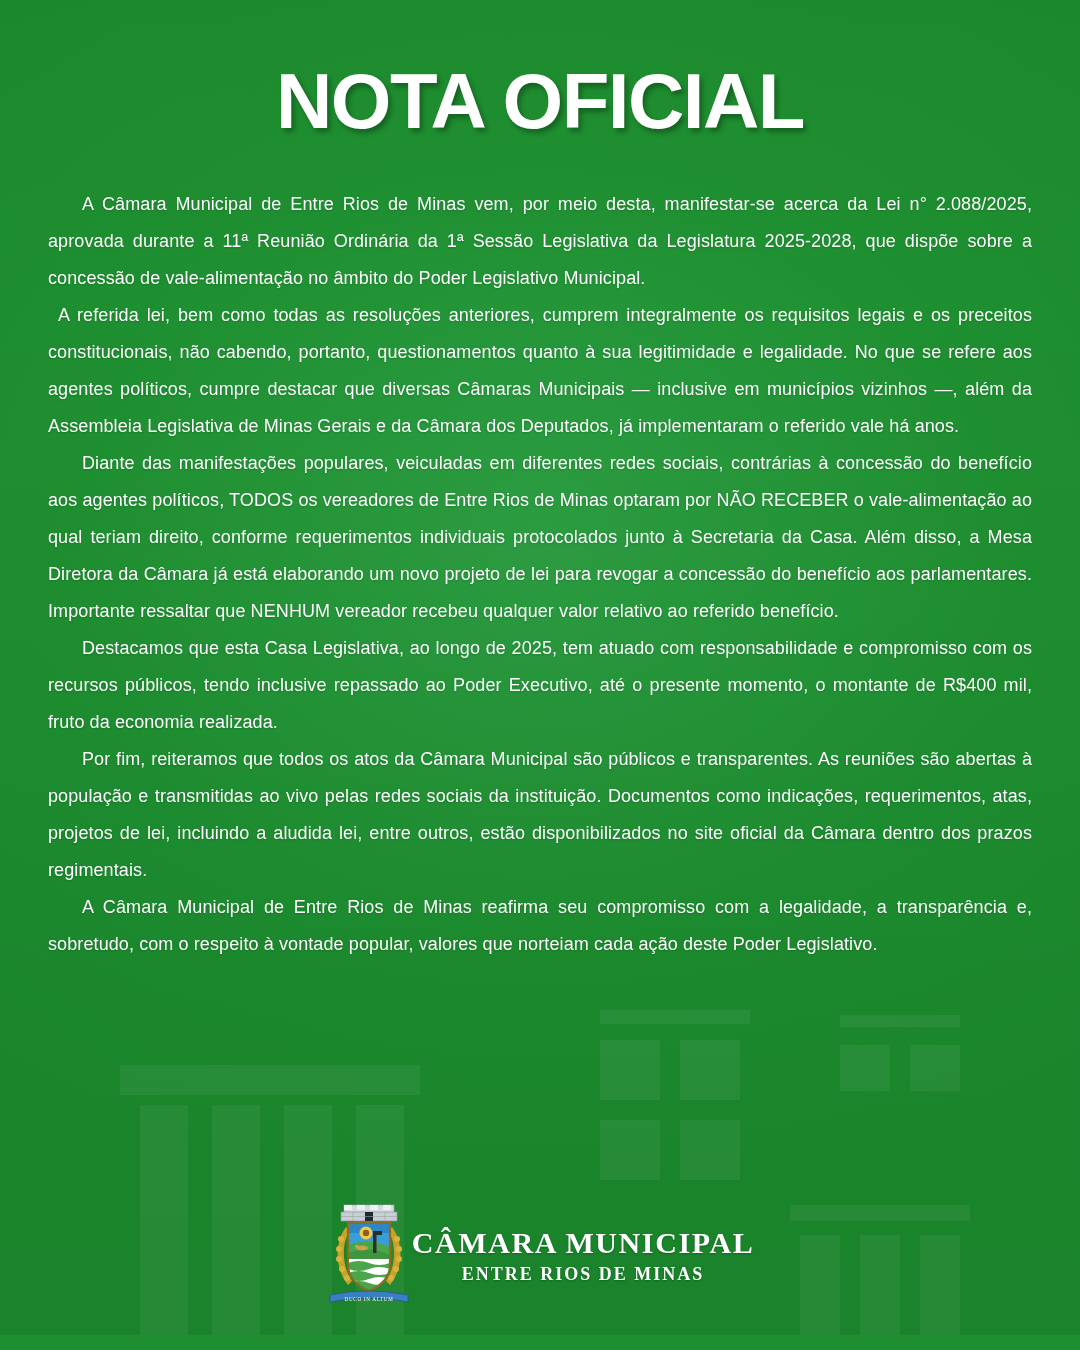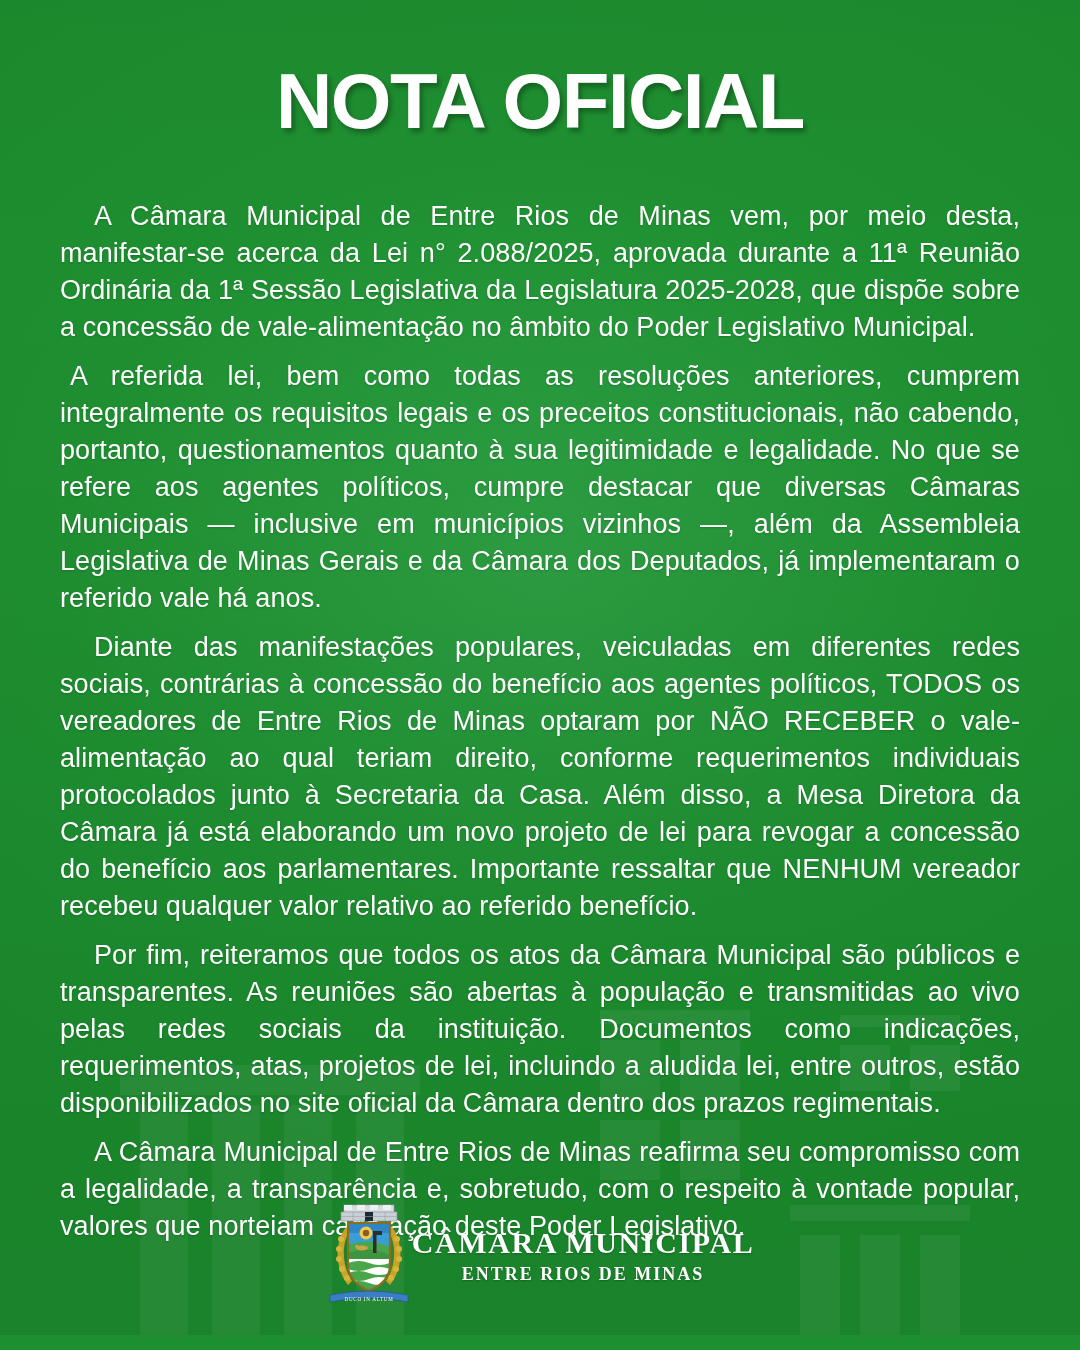--- a/index.html
+++ b/index.html
@@ -68,27 +68,27 @@
   
   #body-copy {
     position: absolute;
     top: 186px;
     left: 48px;
     width: 984px;
   }
 
   .para {
     color: #ffffff;
-    font-size: 27px;
+    font-size: 18px;
     line-height: 37px;
     text-align: justify;
     text-indent: 34px;
     letter-spacing: .1px;
     text-shadow: 0 1px 2px rgba(0,0,0,.18);
-    margin: 12px;
+    margin: 0;
     font-family: "Liberation Sans", sans-serif;
   }
   .para.tight-indent { text-indent: 10px; }
 
   
   #footer {
     position: absolute;
     bottom: 28px;
     left: 0;
     right: 0;
@@ -153,20 +153,21 @@
   </div>
 
   <div id="vignette"></div>
 
   <h1 id="title">NOTA OFICIAL</h1>
 
   <div id="body-copy">
     <p class="para">A Câmara Municipal de Entre Rios de Minas vem, por meio desta, manifestar-se acerca da Lei n° 2.088/2025, aprovada durante a 11ª Reunião Ordinária da 1ª Sessão Legislativa da Legislatura 2025-2028, que dispõe sobre a concessão de vale-alimentação no âmbito do Poder Legislativo Municipal.</p>
     <p class="para tight-indent">A referida lei, bem como todas as resoluções anteriores, cumprem integralmente os requisitos legais e os preceitos constitucionais, não cabendo, portanto, questionamentos quanto à sua legitimidade e legalidade. No que se refere aos agentes políticos, cumpre destacar que diversas Câmaras Municipais — inclusive em municípios vizinhos —, além da Assembleia Legislativa de Minas Gerais e da Câmara dos Deputados, já implementaram o referido vale há anos.</p>
     <p class="para">Diante das manifestações populares, veiculadas em diferentes redes sociais, contrárias à concessão do benefício aos agentes políticos, TODOS os vereadores de Entre Rios de Minas optaram por NÃO RECEBER o vale-alimentação ao qual teriam direito, conforme requerimentos individuais protocolados junto à Secretaria da Casa. Além disso, a Mesa Diretora da Câmara já está elaborando um novo projeto de lei para revogar a concessão do benefício aos parlamentares. Importante ressaltar que NENHUM vereador recebeu qualquer valor relativo ao referido benefício.</p>
+    <p class="para">Destacamos que esta Casa Legislativa, ao longo de 2025, tem atuado com responsabilidade e compromisso com os recursos públicos, tendo inclusive repassado ao Poder Executivo, até o presente momento, o montante de R$400 mil, fruto da economia realizada.</p>
     <p class="para">Por fim, reiteramos que todos os atos da Câmara Municipal são públicos e transparentes. As reuniões são abertas à população e transmitidas ao vivo pelas redes sociais da instituição. Documentos como indicações, requerimentos, atas, projetos de lei, incluindo a aludida lei, entre outros, estão disponibilizados no site oficial da Câmara dentro dos prazos regimentais.</p>
     <p class="para">A Câmara Municipal de Entre Rios de Minas reafirma seu compromisso com a legalidade, a transparência e, sobretudo, com o respeito à vontade popular, valores que norteiam cada ação deste Poder Legislativo.</p>
   </div>
 
   <div id="footer">
 
     <svg id="crest" viewBox="0 0 86 104" aria-hidden="true">
 
       <g>
         <rect x="18" y="2" width="50" height="8" fill="#d7dce0" stroke="#9aa3a9" stroke-width=".7"></rect>

